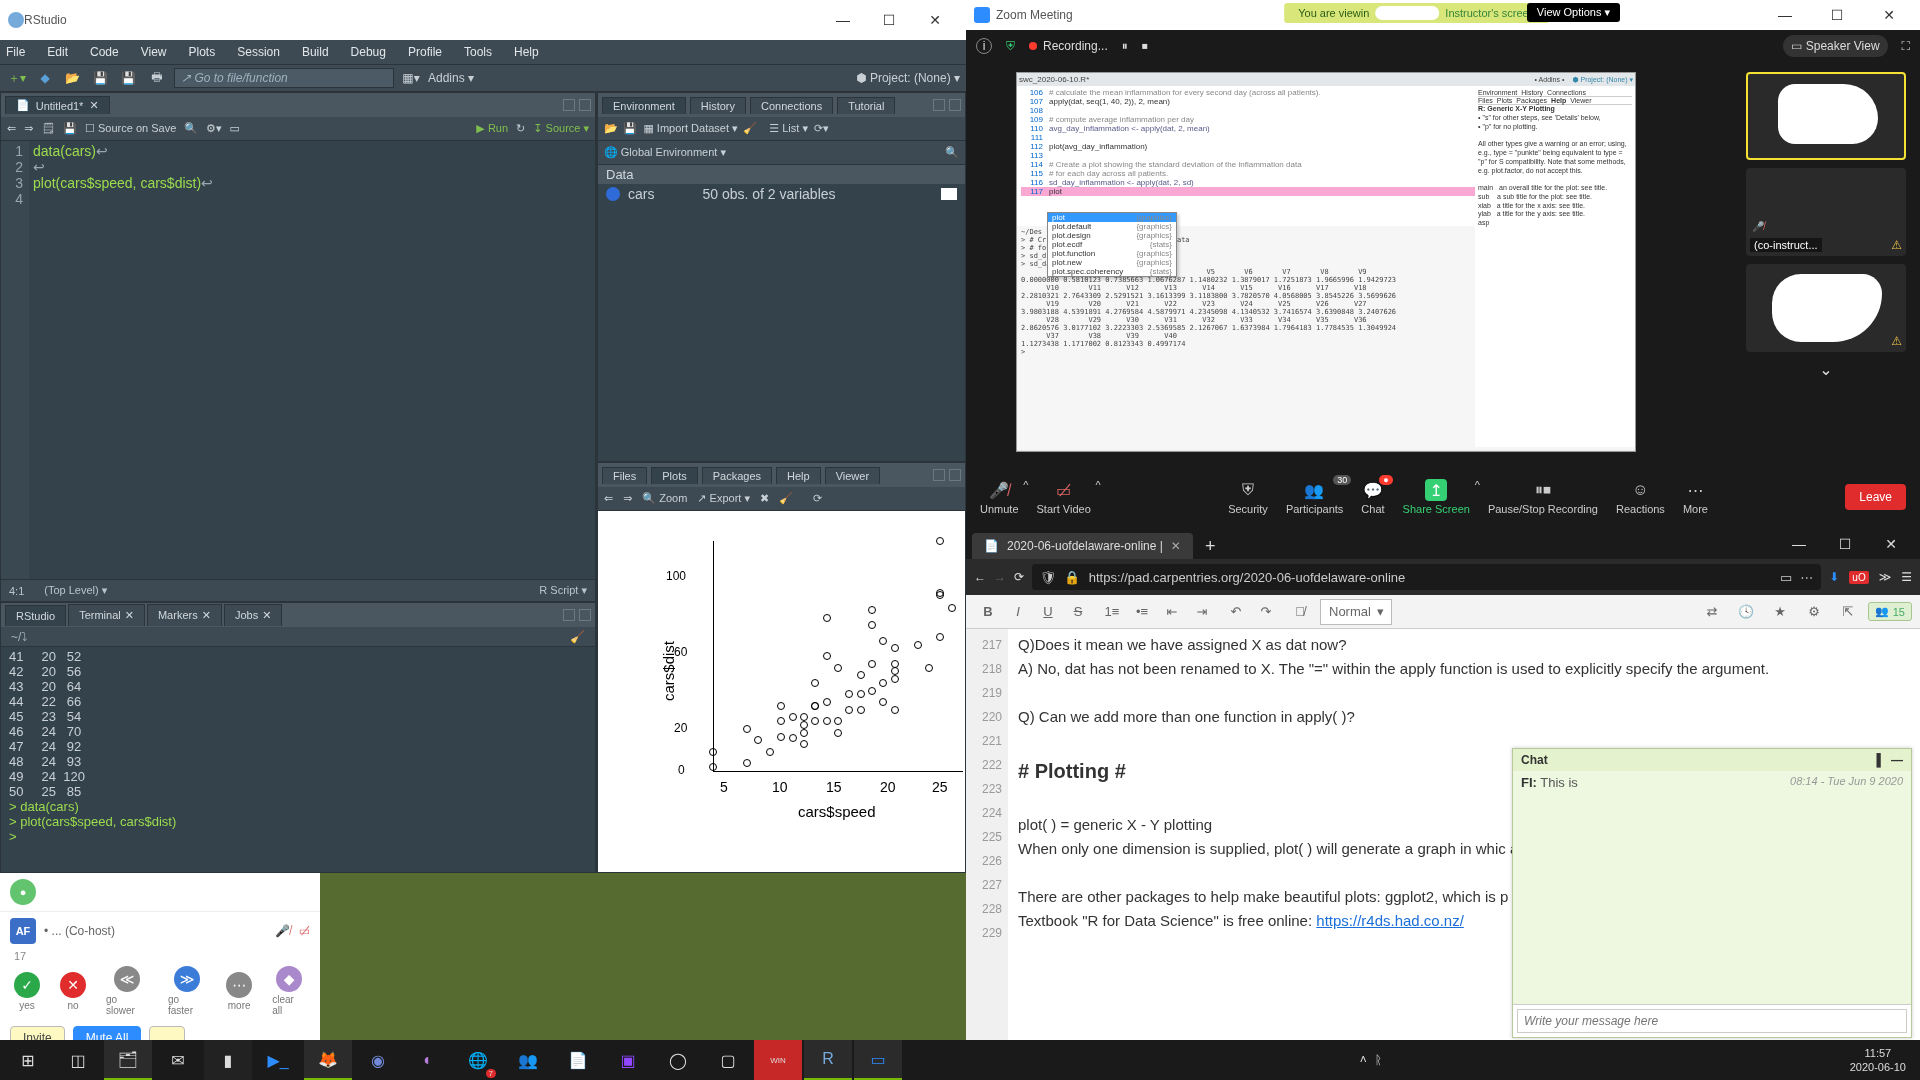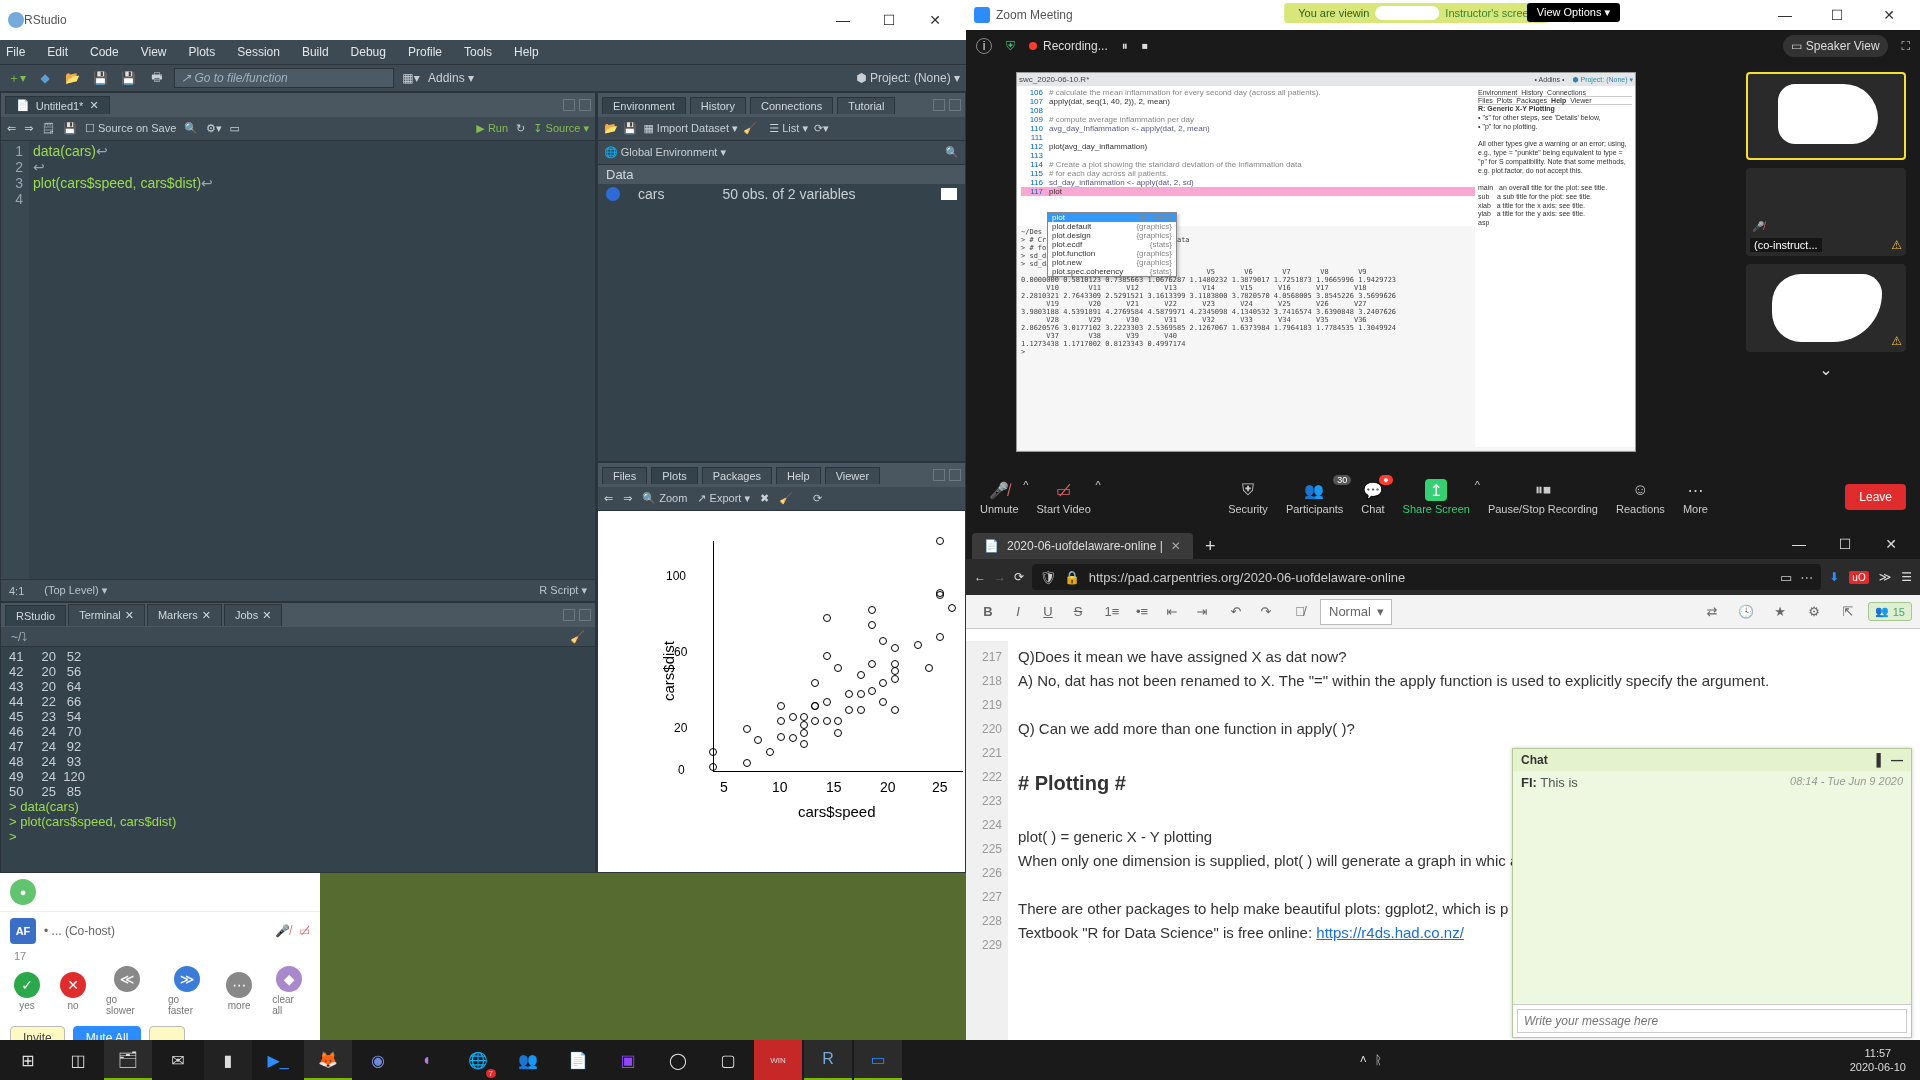--- a/index.html
+++ b/index.html
@@ -42,21 +42,21 @@
 .console-out { flex:1; background:#34424c; color:#c8d0d6; font-family:Consolas,monospace; font-size:13px; padding:2px 8px; overflow:hidden; white-space:pre; }
 .console-out .prompt { color:#9bdb4d; }
 
 
 .env-tabs { font-size:11px; }
 .env-toolbar { height:24px; background:#3e4a53; border-bottom:1px solid #2c343b; display:flex; align-items:center; padding:0 6px; gap:6px; color:#c8d0d6; font-size:11px; }
 .env-scope { height:24px; background:#3e4a53; border-bottom:1px solid #2c343b; display:flex; align-items:center; padding:0 6px; color:#c8d0d6; font-size:11px; }
 .env-scope .spacer { flex:1; }
 .env-body { flex:1; background:#34424c; color:#c8d0d6; font-family:Consolas,monospace; font-size:14px; }
 .env-section { background:#4a5660; color:#d0d8de; padding:2px 8px; font-size:13px; }
-.env-row { display:flex; padding:2px 8px; align-items:center; gap:18px; }
+.env-row { display:flex; padding:2px 8px; align-items:center; gap:8px; }
 .env-row .blue { width:14px; height:14px; border-radius:50%; background:#2f6bd8; }
 
 
 .plots-body { flex:1; background:#fff; position:relative; }
 .plots-toolbar { height:24px; background:#3e4a53; border-bottom:1px solid #2c343b; display:flex; align-items:center; padding:0 6px; gap:10px; color:#c8d0d6; font-size:11px; }
 .plots-canvas { position:absolute; left:50px; top:10px; right:10px; bottom:10px; }
 .plot-axis { position:absolute; background:#000; }
 .y-tick { position:absolute; font-size:12px; color:#000; }
 .x-tick { position:absolute; font-size:14px; color:#000; }
 .axis-label { position:absolute; font-size:15px; color:#000; }
@@ -120,21 +120,21 @@
 .br-chrome-btns { margin-left:auto; display:flex; }
 .br-url { height:36px; background:#2b2b2b; display:flex; align-items:center; padding:0 8px; gap:8px; color:#ddd; }
 .urlbar { flex:1; background:#1a1a1a; height:26px; border-radius:4px; display:flex; align-items:center; padding:0 8px; gap:8px; color:#ccc; font-size:13px; }
 .br-right-icons { display:flex; gap:10px; align-items:center; }
 .pad-toolbar { height:34px; background:#f3f3f3; border-bottom:1px solid #ccc; display:flex; align-items:center; padding:0 8px; gap:6px; color:#666; font-size:13px; }
 .pad-toolbar .grp { display:flex; gap:2px; }
 .pad-btn { width:28px; height:26px; display:flex; align-items:center; justify-content:center; border:1px solid transparent; border-radius:3px; }
 .pad-sel { border:1px solid #bbb; height:26px; padding:0 8px; display:flex; align-items:center; gap:6px; background:#fff; }
 .pad-toolbar .spacer { flex:1; }
 .pad-users { background:#dff0d2; border:1px solid #a8c68f; border-radius:3px; padding:2px 6px; display:flex; align-items:center; gap:4px; font-size:11px; color:#4a6; }
-.pad-body { flex:1; display:flex; overflow:hidden;margin-top:12px; }
+.pad-body { flex:1; display:flex; overflow:hidden; }
 .pad-gutter { width:42px; background:#f0f0f0; color:#999; text-align:right; padding:4px 6px; font-size:12px; font-family:Consolas,monospace; line-height:24px; }
 .pad-text { flex:1; padding:4px 10px; font-size:15px; color:#333; line-height:24px; overflow:hidden; }
 .pad-text a { color:#1a6fd8; text-decoration:underline; }
 .pad-text h2 { font-size:20px; font-weight:bold; margin:6px 0; }
 .pad-chat { position:absolute; right:8px; bottom:2px; width:400px; height:290px; background:#fff; border:1px solid #b6c99a; box-shadow:0 0 4px rgba(0,0,0,.2); display:flex; flex-direction:column; }
 .pad-chat-top { background:#e4f3cd; padding:4px 8px; font-weight:bold; color:#333; display:flex; align-items:center; gap:6px; }
 .pad-chat-top .spacer { flex:1; }
 .pad-chat-body { flex:1; padding:4px 8px; font-size:13px; color:#555; background:#eef7df; }
 .pad-chat-body .ts { font-style:italic; color:#999; float:right; font-size:11px; text-align:right; }
 .pad-chat-in { border-top:1px solid #ccc; padding:4px; }

